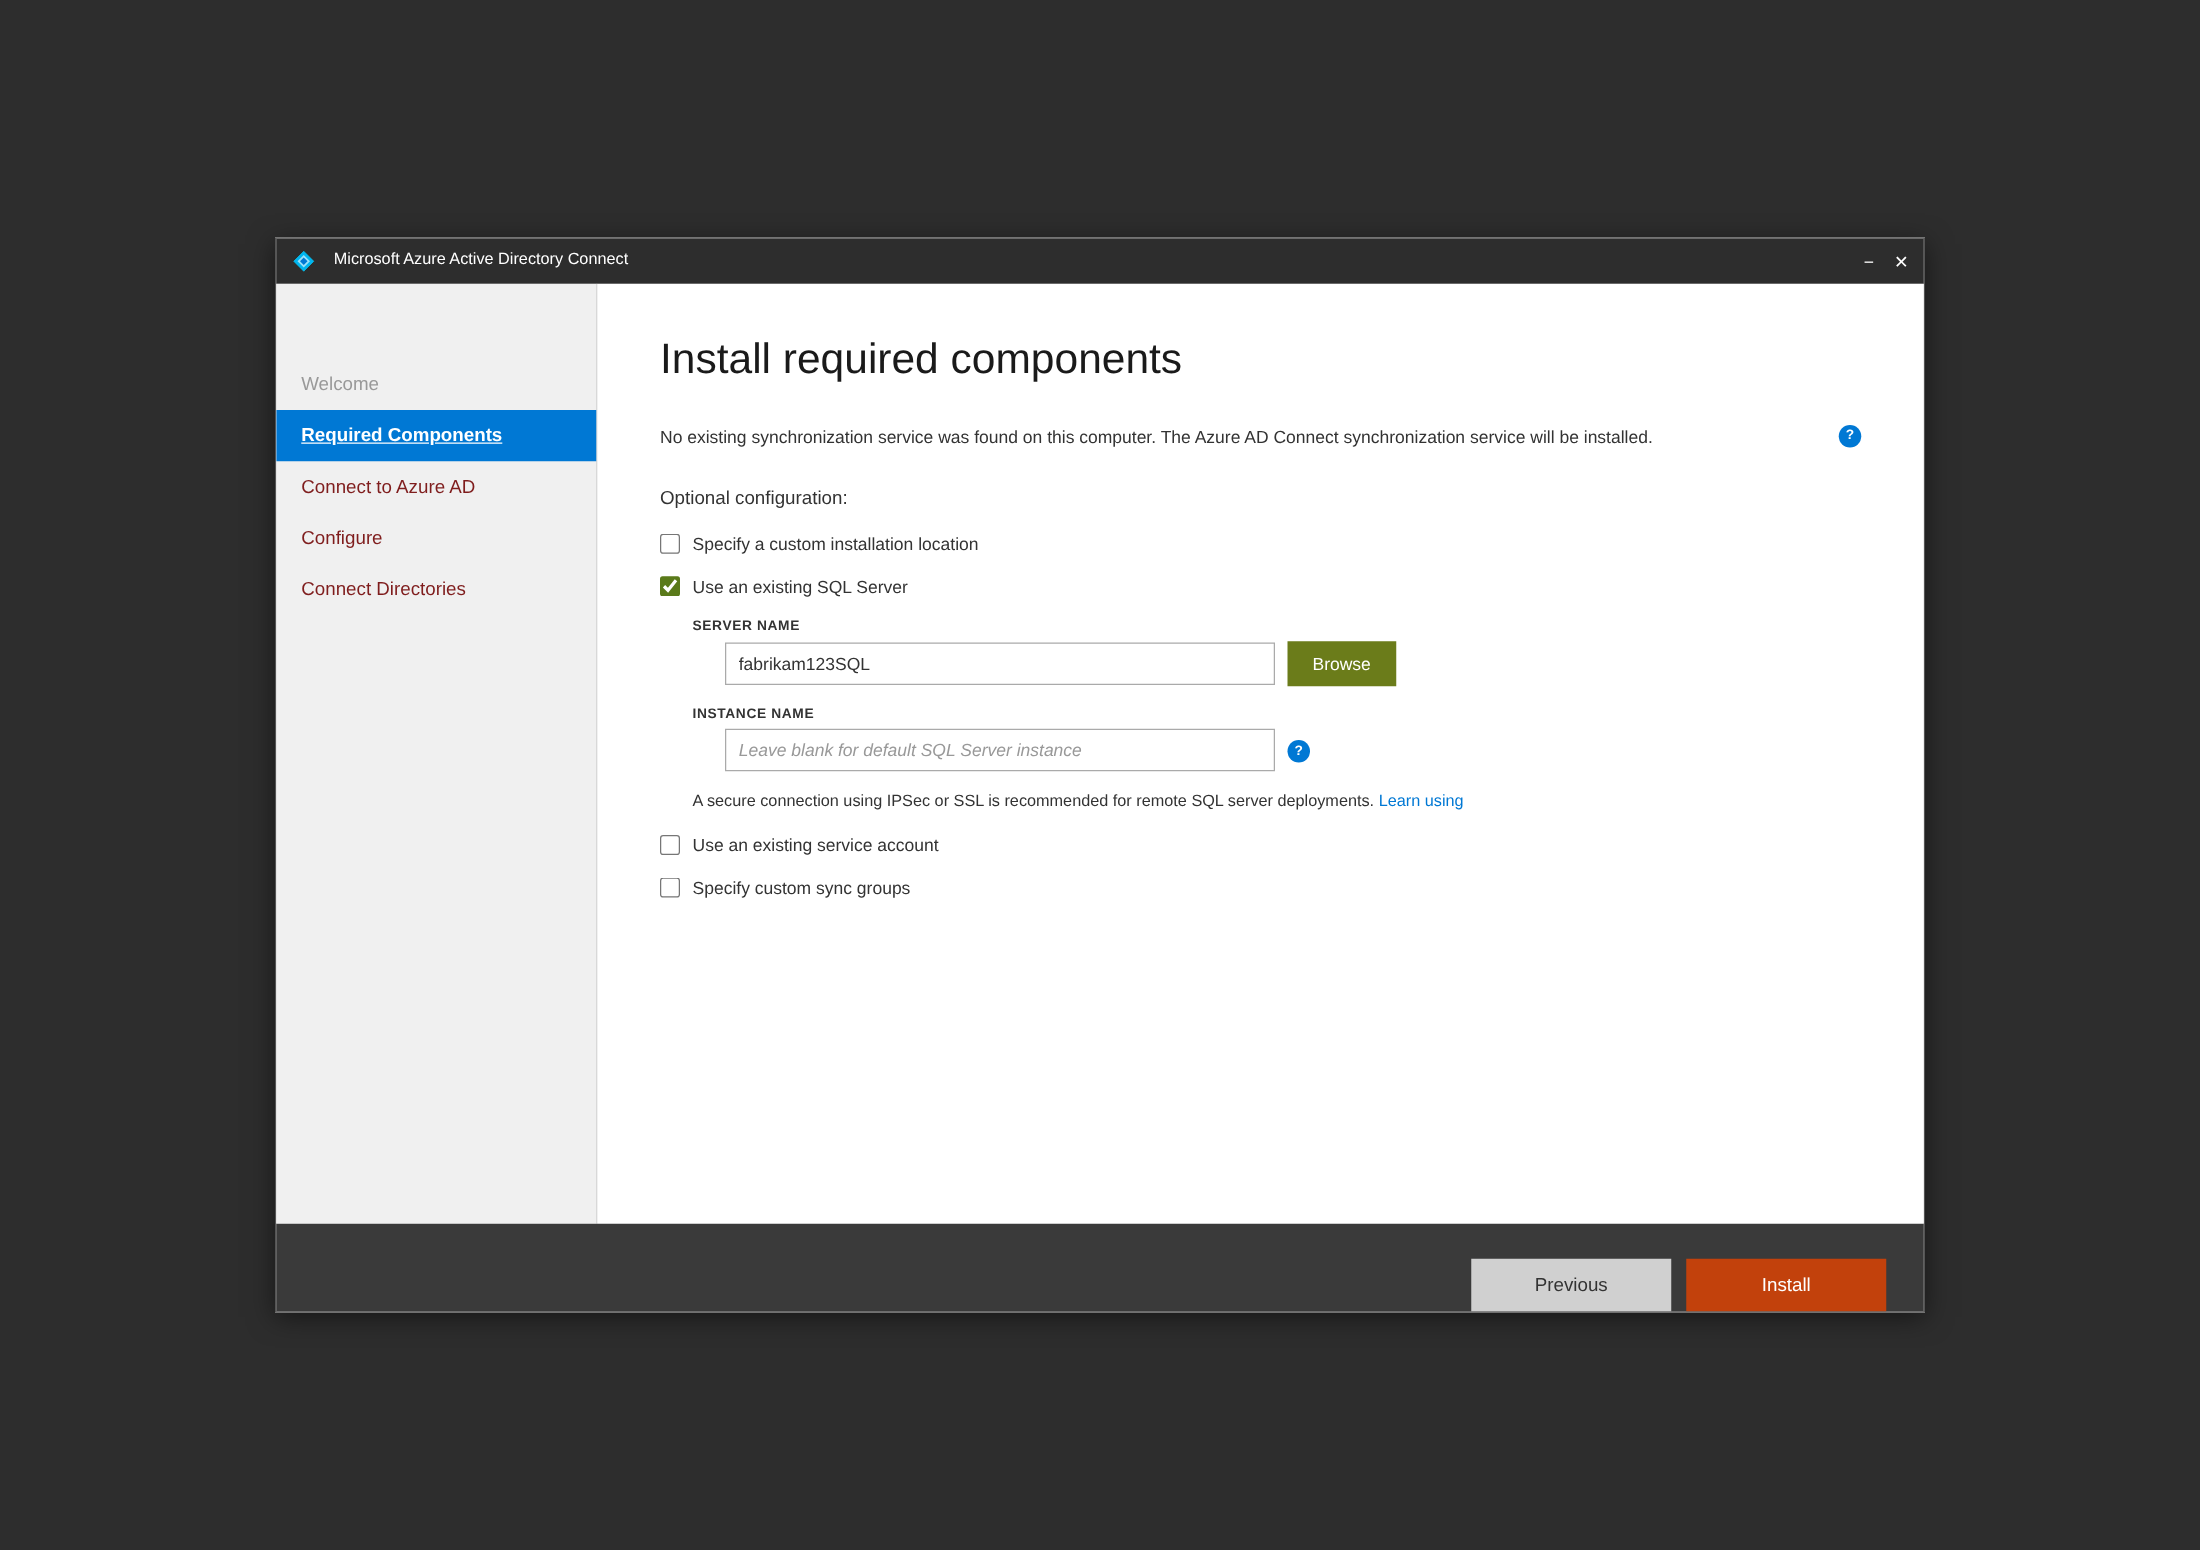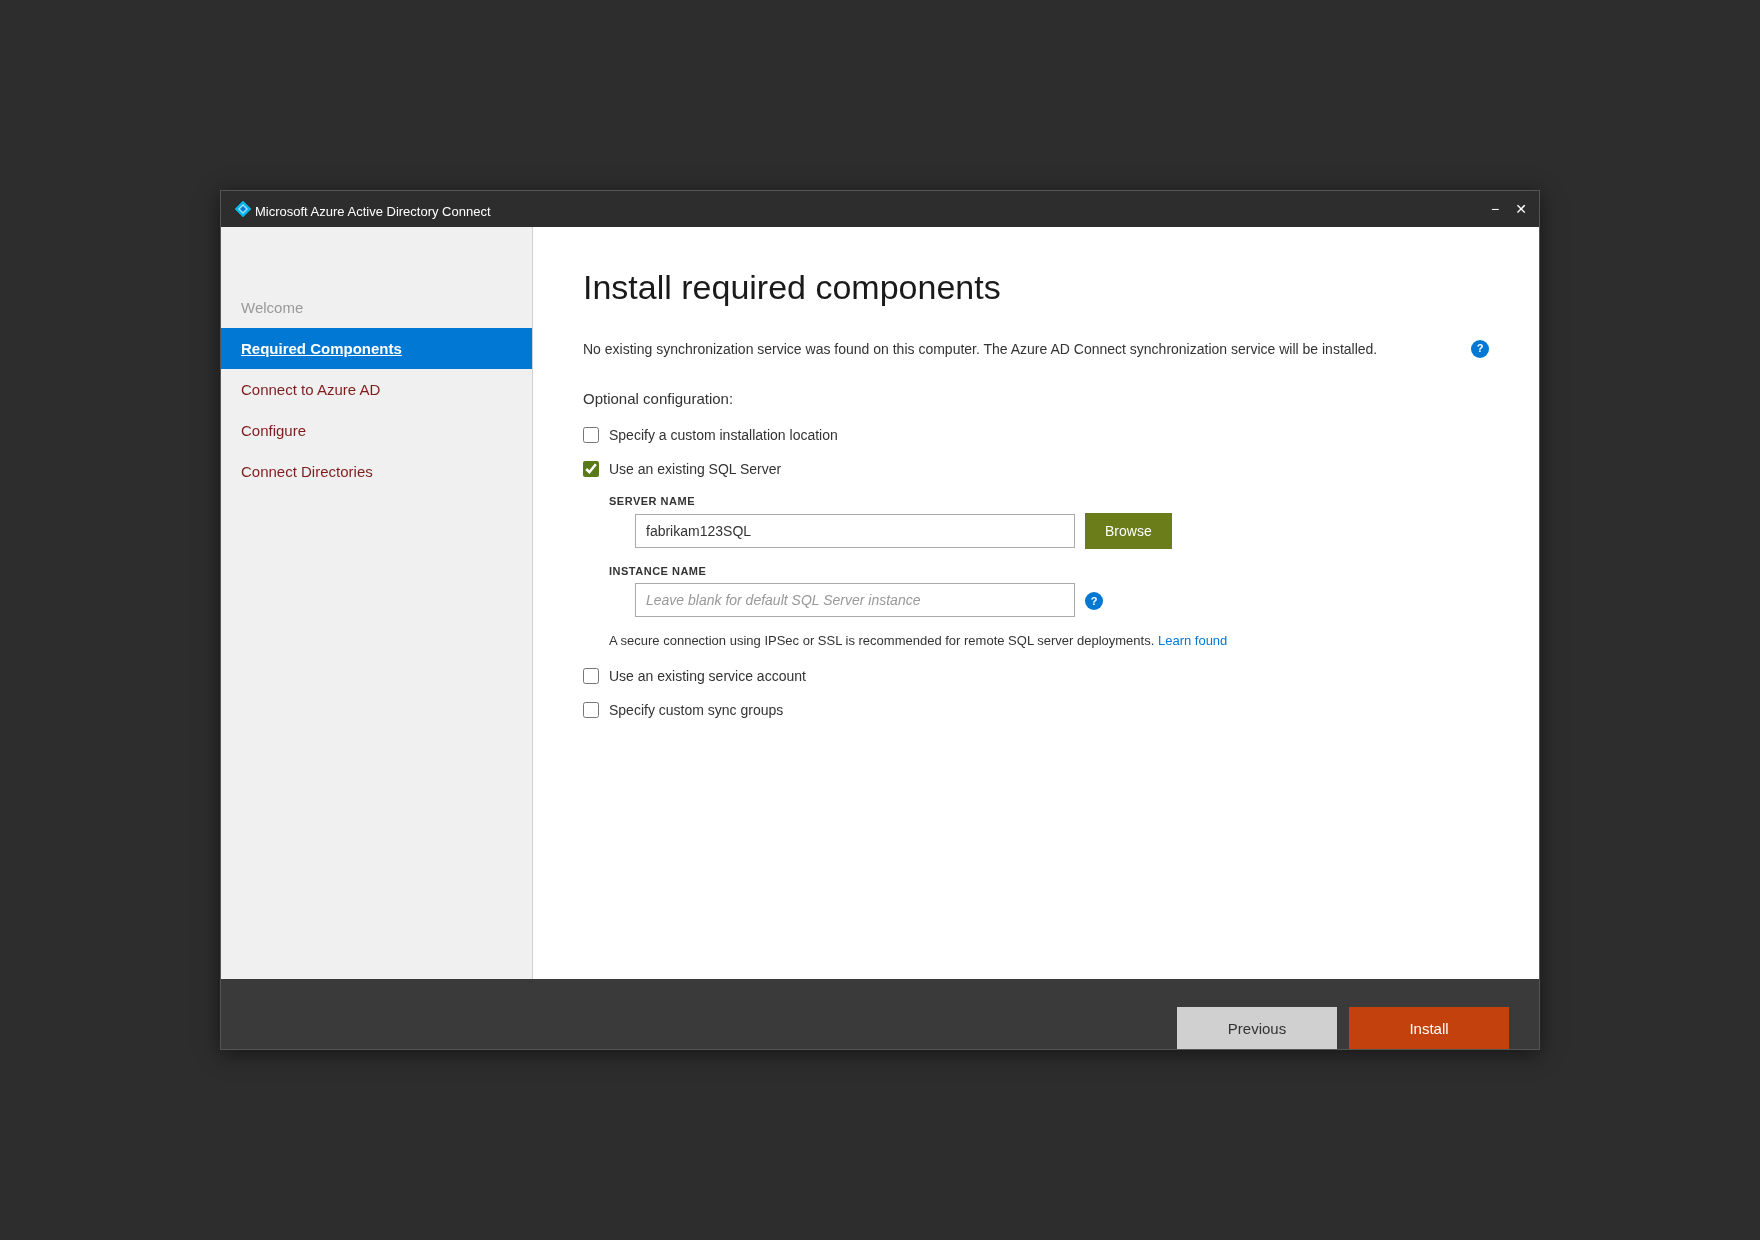--- a/index.html
+++ b/index.html
@@ -27,22 +27,22 @@
       color: #ffffff;
       display: flex;
       align-items: center;
       padding: 0 12px;
       height: 36px;
       flex-shrink: 0;
       justify-content: space-between;
     }
     .title-bar-left {
       display: flex;
-      align-items: flex-end;
-      gap: 2px;
+      align-items: flex-start;
+      gap: 14px;
     }
     .title-bar-icon {
       width: 20px;
       height: 20px;
     }
     .title-bar-title {
       font-size: 13px;
       color: #ffffff;
     }
     .title-bar-controls {
@@ -57,21 +57,21 @@
       background: none;
       border: none;
       line-height: 1;
     }
     .main-content {
       display: flex;
       flex: 1;
       overflow: hidden;
     }
     .sidebar {
-      width: 312px;
+      width: 257px;
       background: #f0f0f0;
       border-right: 1px solid #d0d0d0;
       flex-shrink: 0;
       padding-top: 60px;
     }
     .sidebar-item {
       padding: 12px 20px;
       font-size: 15px;
       color: #7f1d1d;
       cursor: pointer;
@@ -301,21 +301,21 @@
         <div>
           <div class="field-label">INSTANCE NAME</div>
           <div class="field-row">
             <input type="text" class="text-input" id="instance-name" placeholder="Leave blank for default SQL Server instance" style="">
             <span class="help-icon">?</span>
           </div>
         </div>
 
         <div class="secure-note">
           <span>A secure connection using IPSec or SSL is recommended for remote SQL server deployments.</span>
-          <a class="learn-more">Learn found</a>
+          <a class="learn-more">Learn using</a>
         </div>
       </div>
 
       <div class="checkbox-row">
         <input type="checkbox" id="chk-service-account" style="">
         <label for="chk-service-account">Use an existing service account</label>
       </div>
 
       <div class="checkbox-row">
         <input type="checkbox" id="chk-sync-groups" style="">

